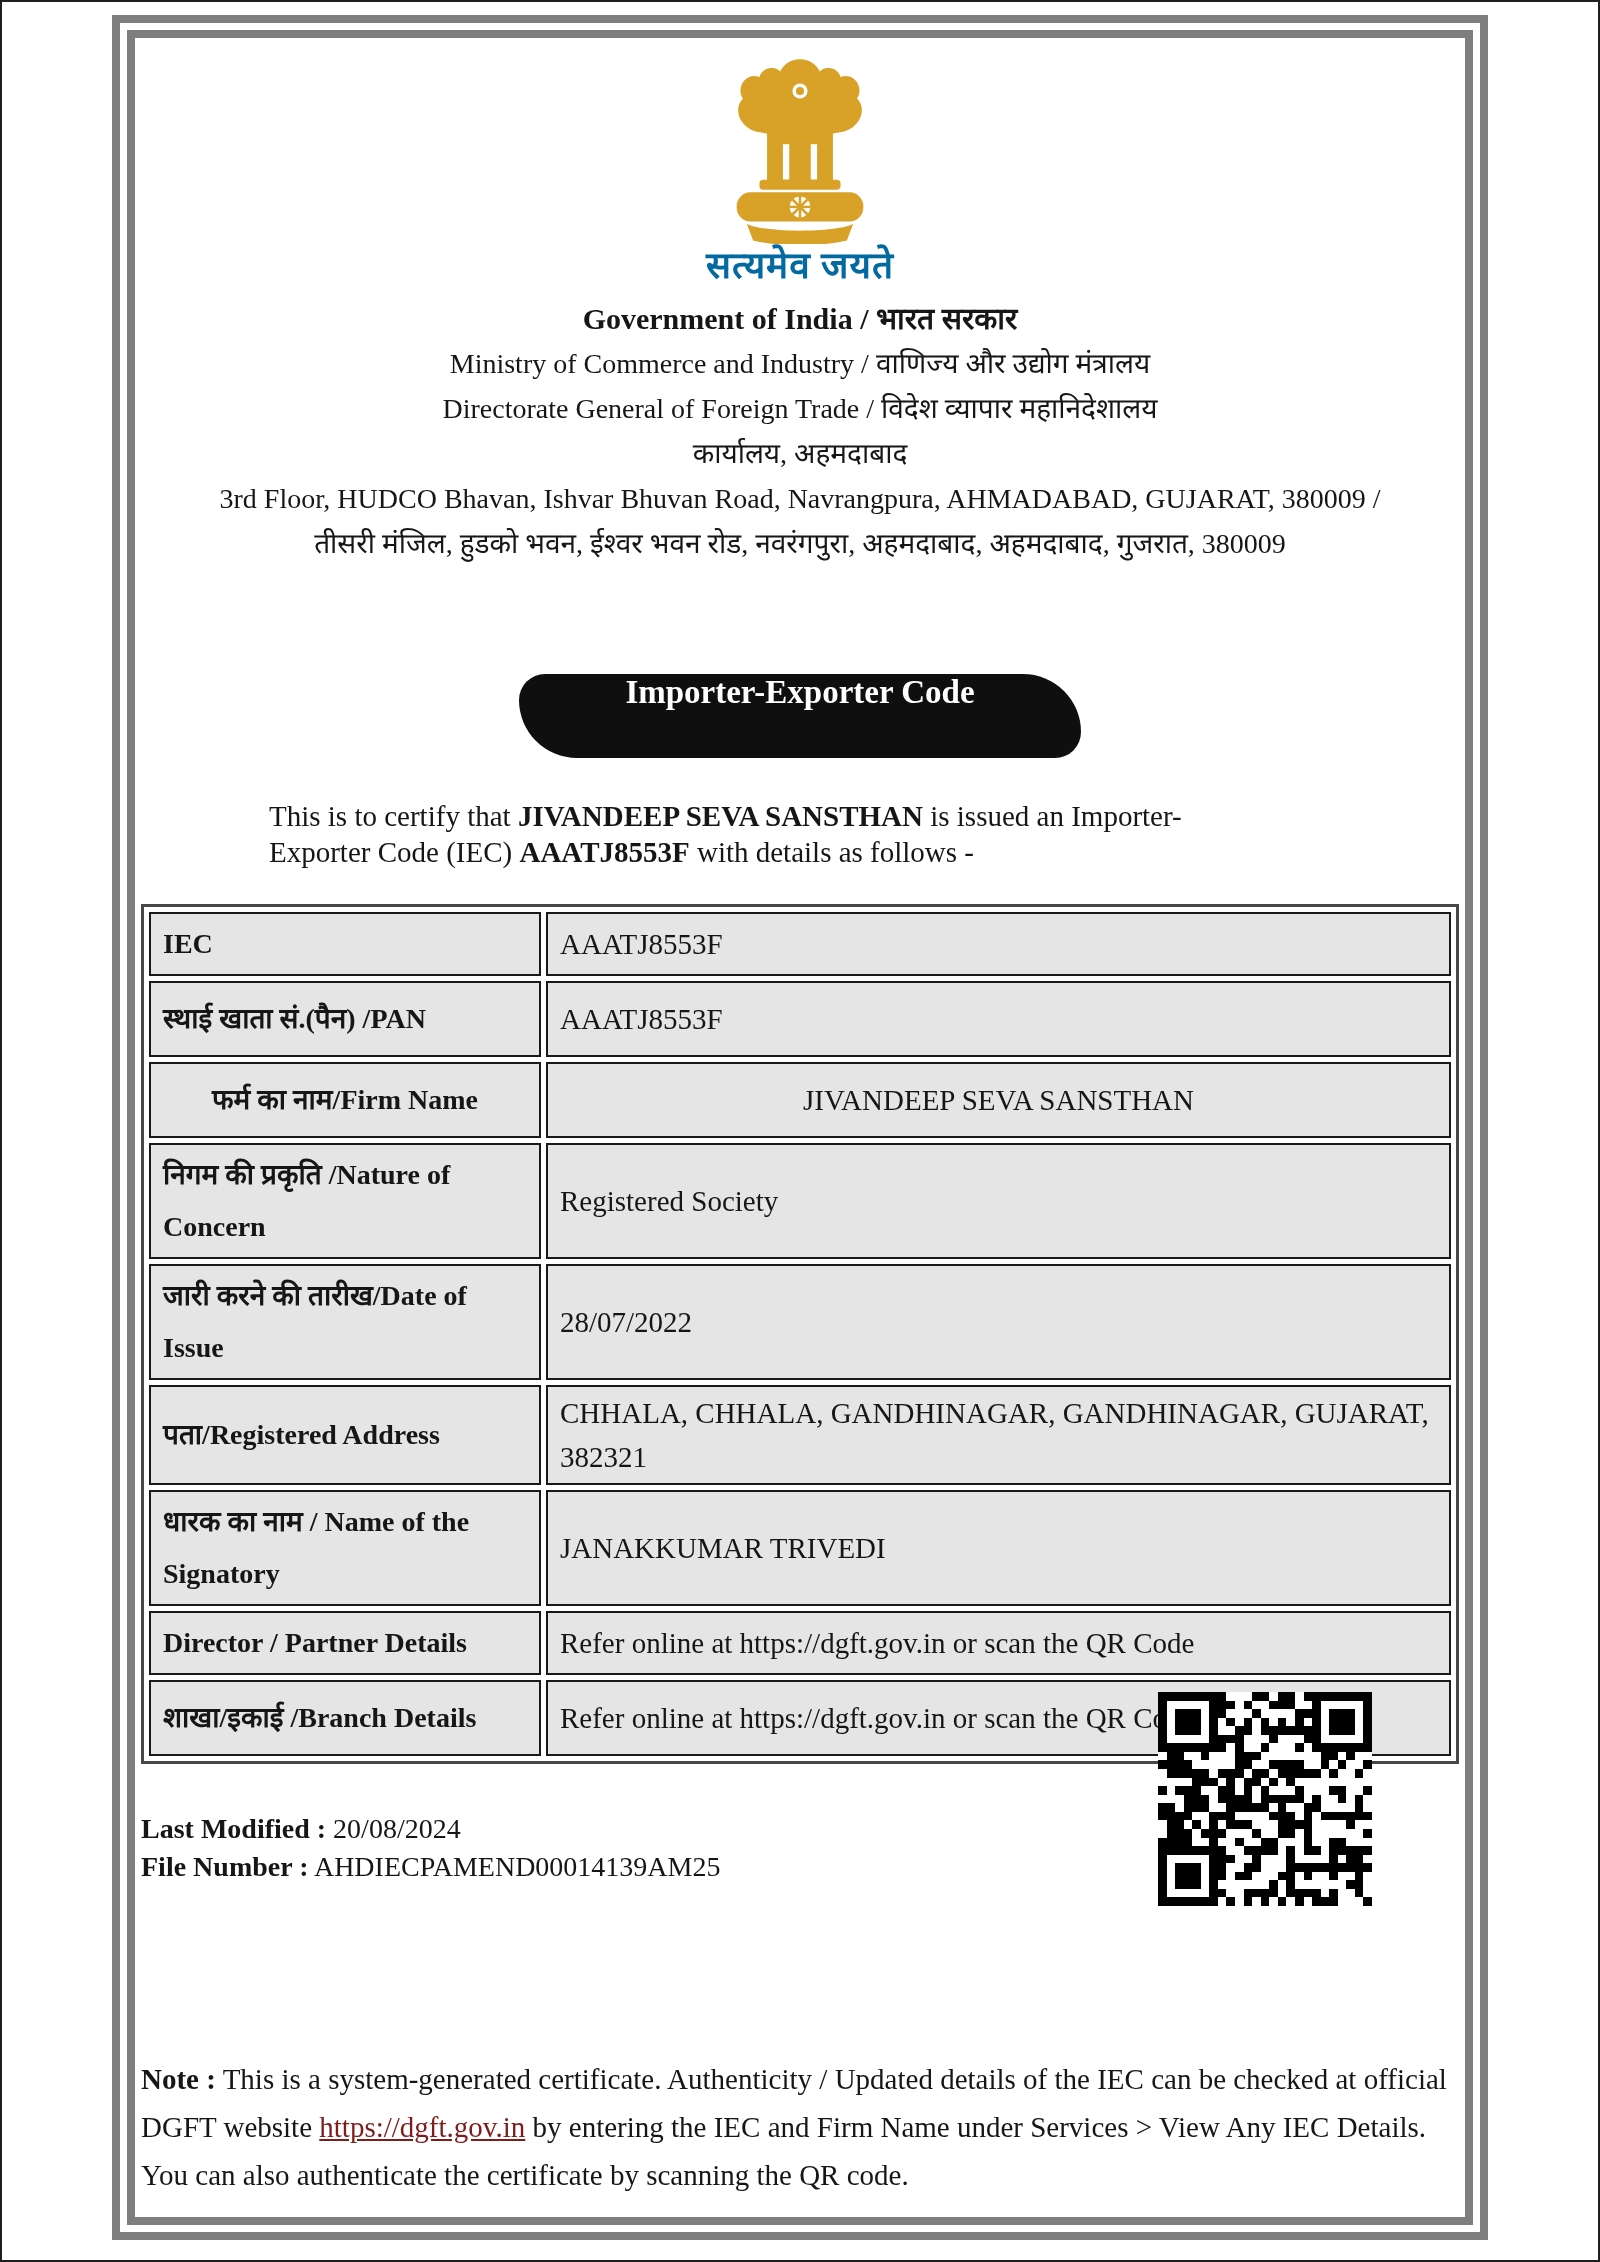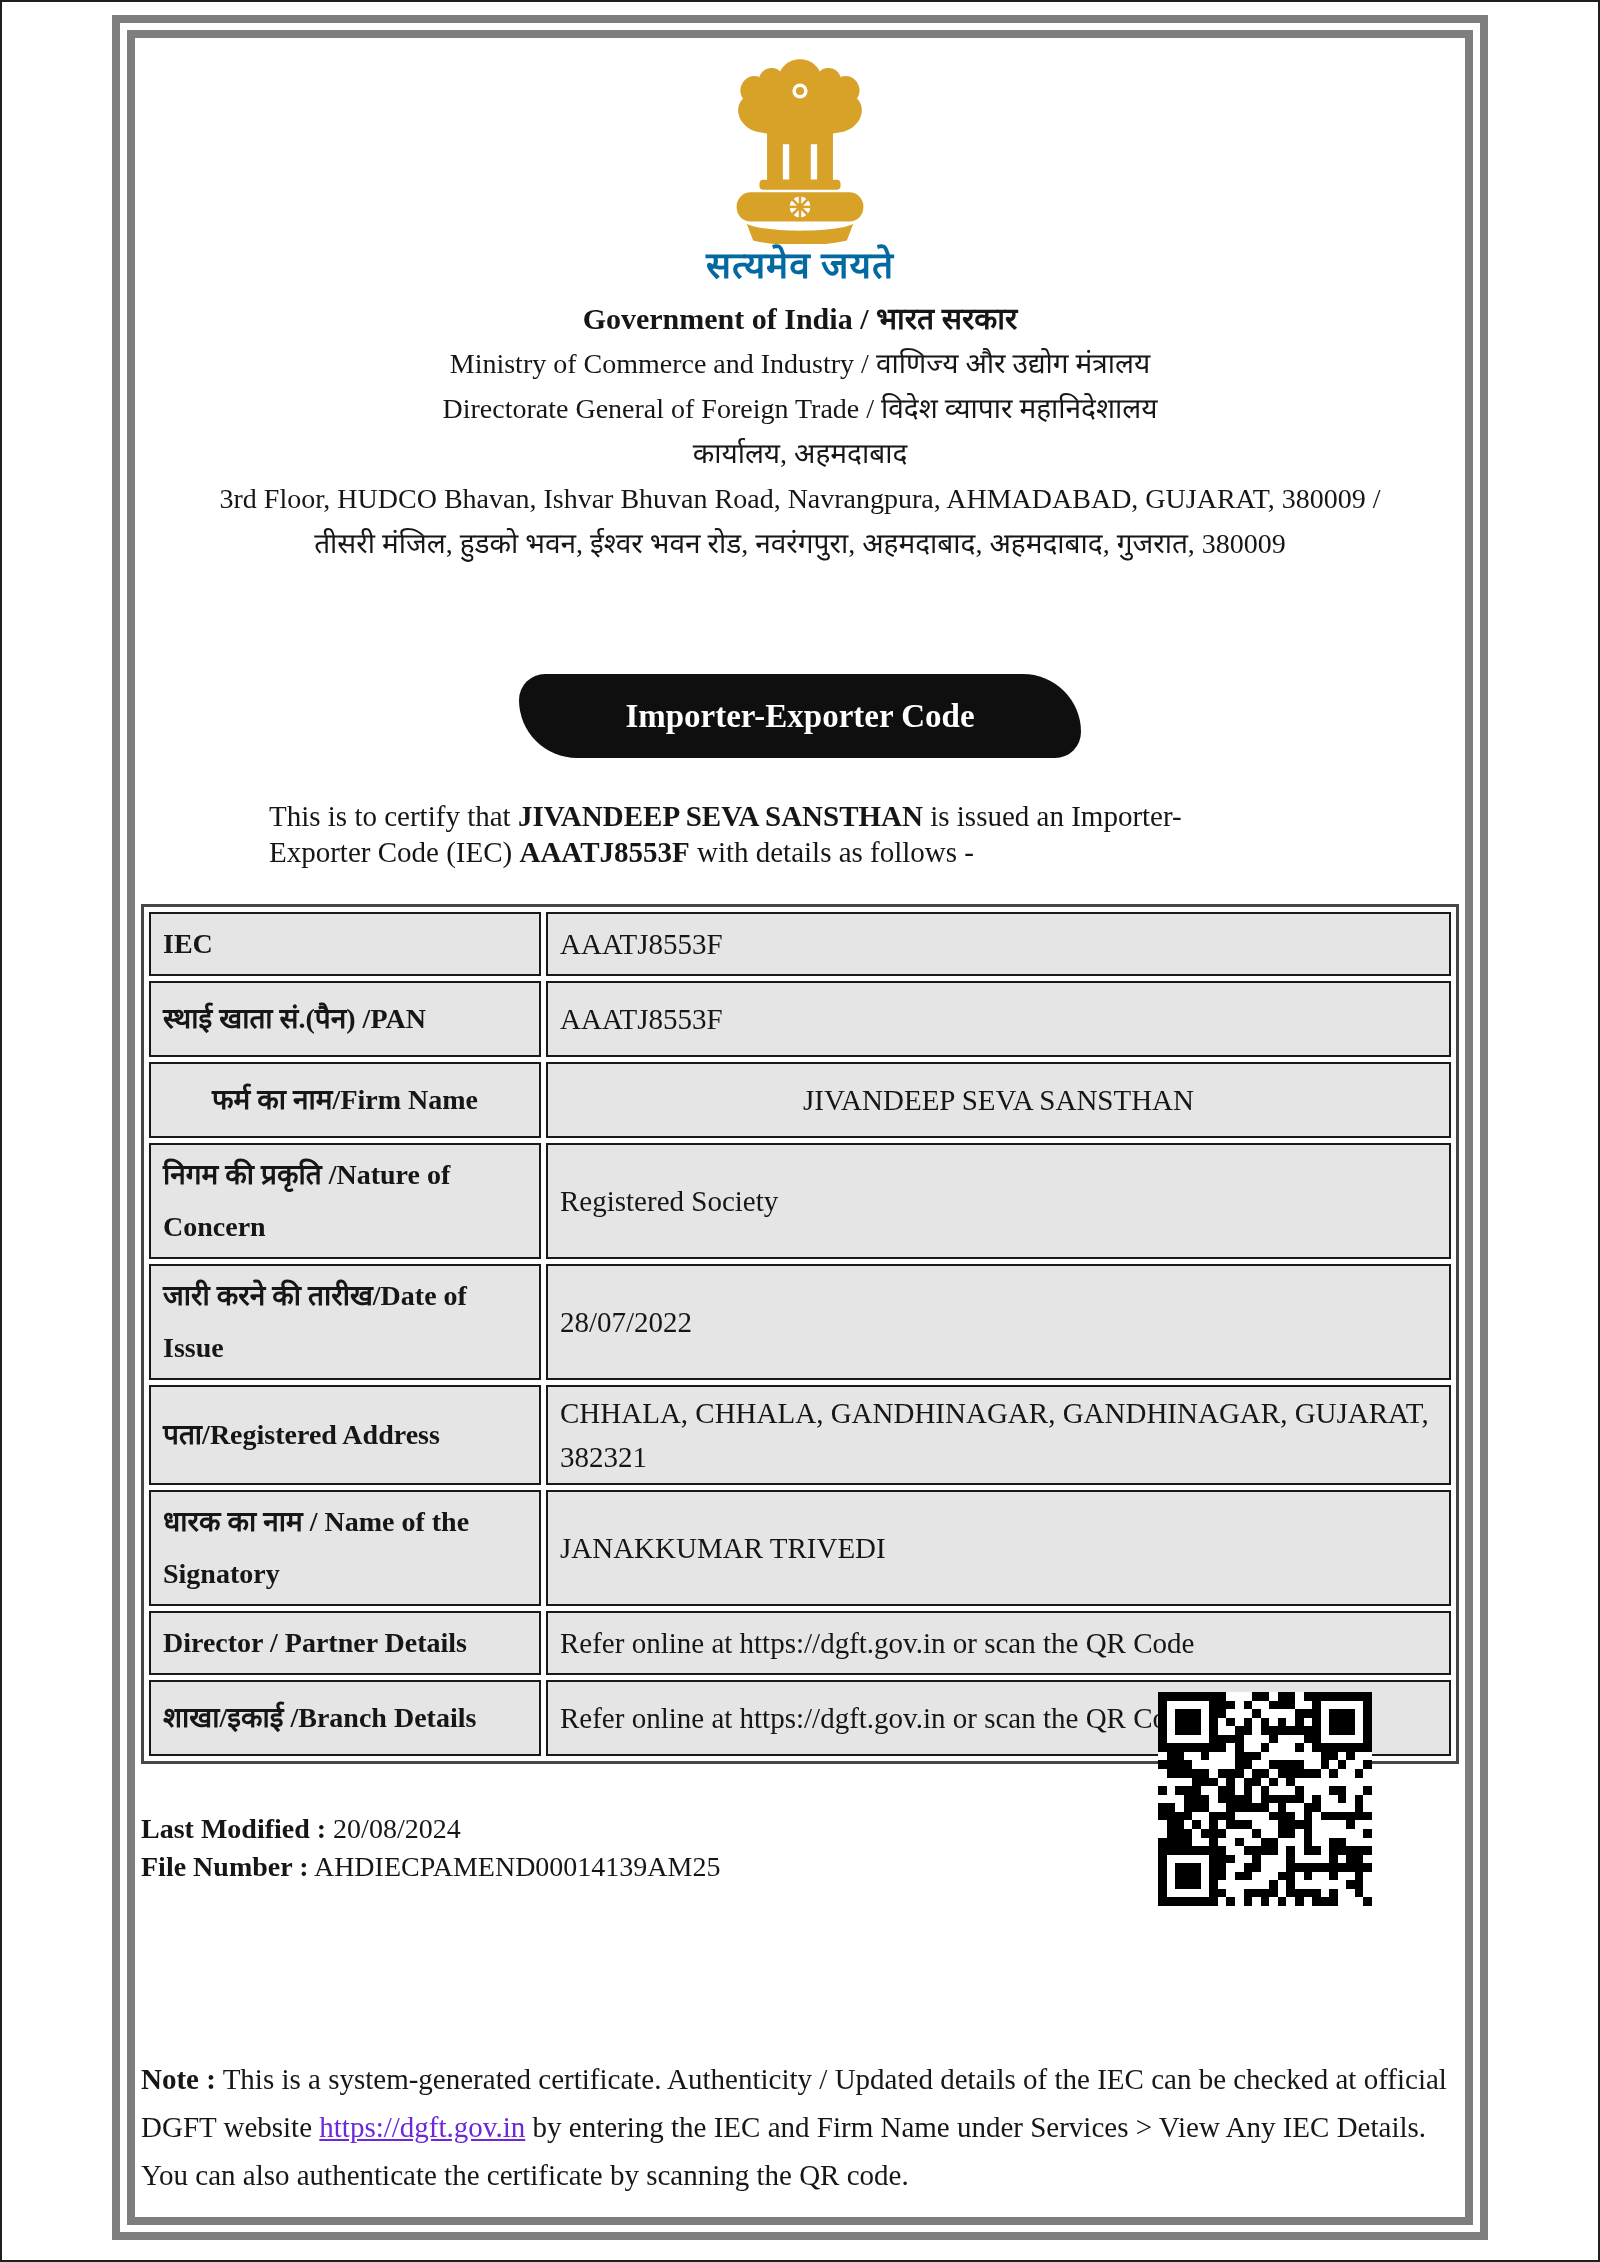--- a/index.html
+++ b/index.html
@@ -51,21 +51,20 @@
 
   
   .badge {
     width: 562px;
     height: 84px;
     margin: 108px auto 0 auto;
     background: #0f0f0f;
     color: #ffffff;
     border-radius: 26px 58px 26px 58px;
     display: flex;
-    align-items: center;
     justify-content: center;
     font-weight: bold;
     font-size: 33px;
   }
 
   
   .certify {
     margin: 40px 0 0 128px;
     width: 980px;
     font-size: 29px;
@@ -104,21 +103,21 @@
   .meta-block b { font-weight: bold; }
 
   
   .note {
     position: absolute;
     left: 6px; right: 10px; bottom: 32px;
     font-size: 29px;
     line-height: 48px;
   }
   .note b { font-weight: bold; }
-  a.dgft-link { color: #6d28d9; cursor: pointer; }
+  a.dgft-link { color: #7f1d1d; cursor: pointer; }
 
   
   .qr {
     position: absolute;
     left: 1156px;
     top: 1690px;
     width: 214px;
     height: 214px;
     background: #ffffff;
   }

